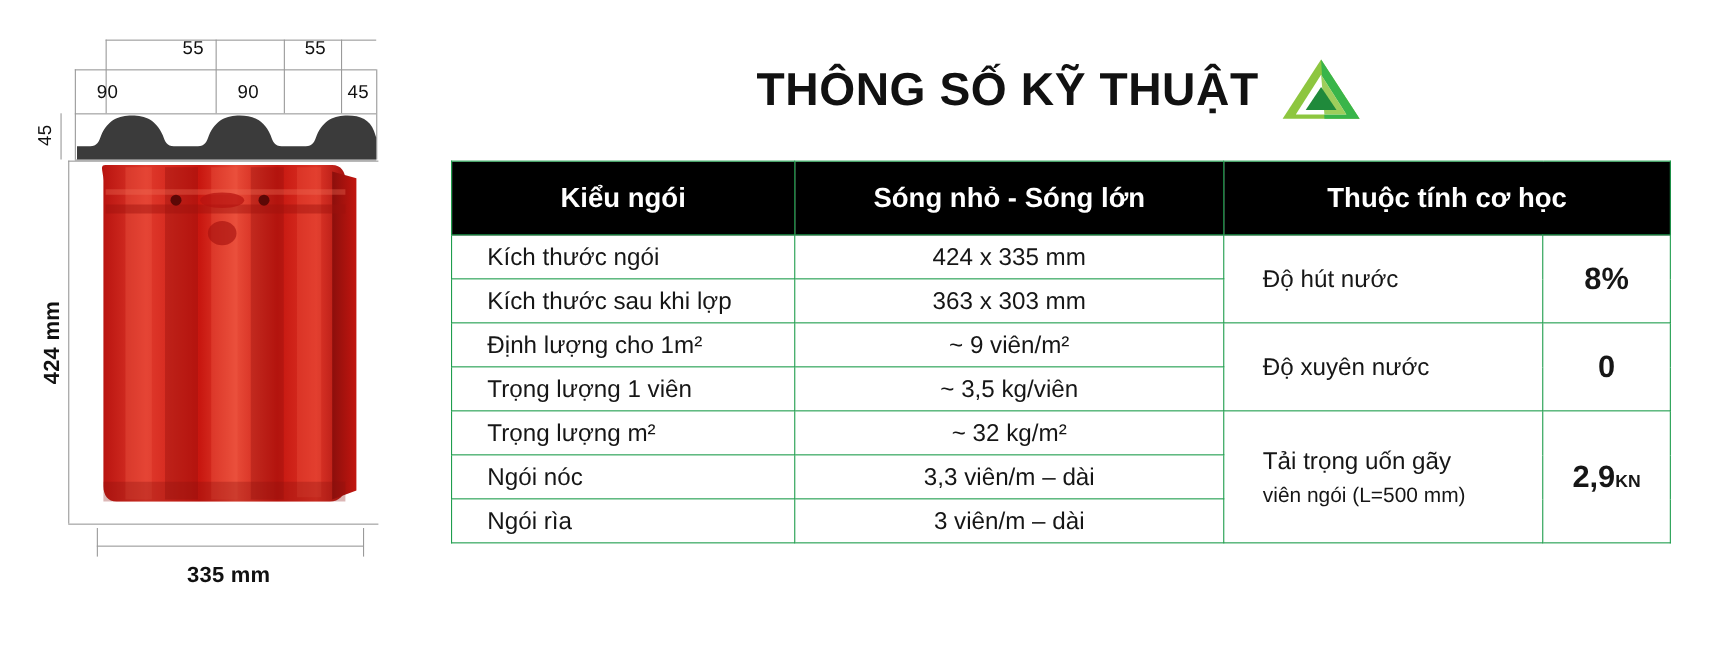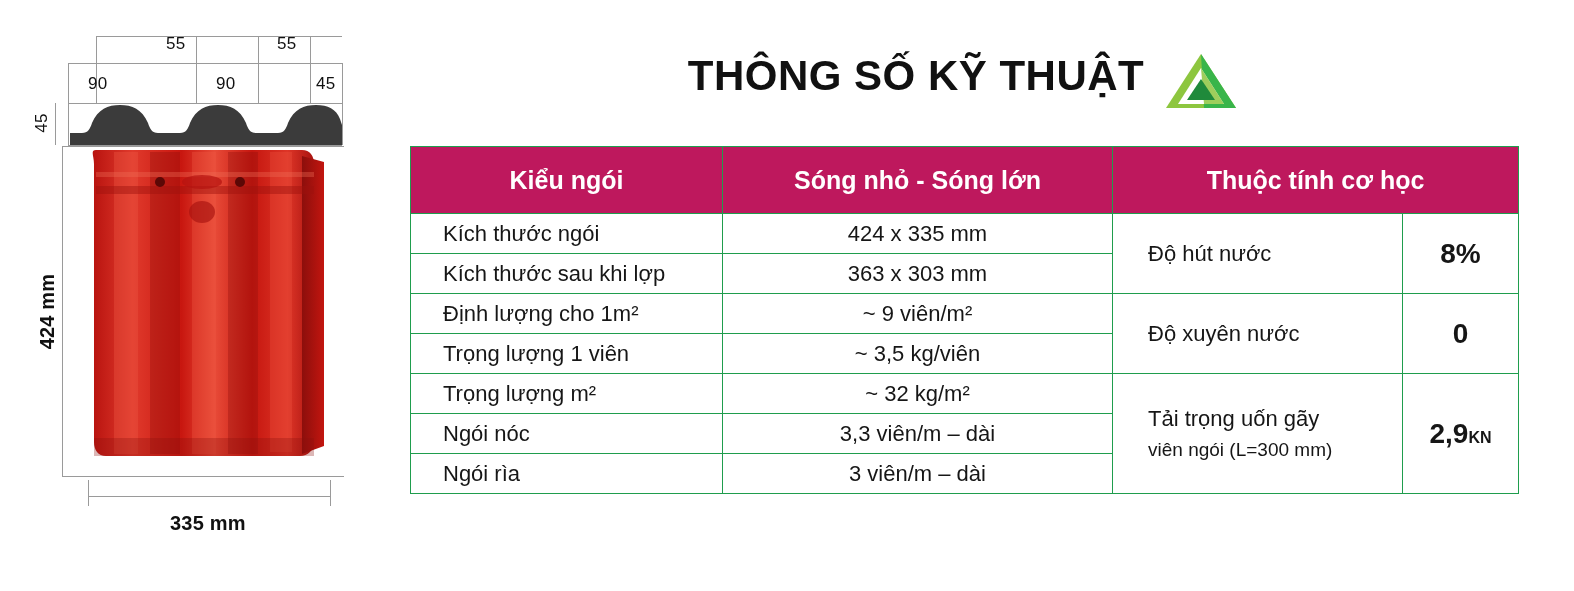--- a/index.html
+++ b/index.html
@@ -66,21 +66,21 @@
     width: 1160px;
     height: 591px;
   }
 
   #title-row {
     position: absolute;
     left: 0;
     top: 52px;
     width: 1110px;
     display: flex;
-    align-items: flex-start;
+    align-items: center;
     justify-content: center;
     gap: 20px;
   }
   #title-text {
     font-size: 42px;
     font-weight: 700;
     letter-spacing: .5px;
     color: #111;
     white-space: nowrap;
   }
@@ -98,21 +98,21 @@
     width: 1108px;
     border-collapse: collapse;
     table-layout: fixed;
   }
   th, td {
     border: 1px solid #1f9d4d;
     padding: 0;
     vertical-align: middle;
   }
   thead th {
-    background: #be185d;
+    background: #000000;
     color: #ffffff;
     font-size: 25px;
     font-weight: 700;
     height: 66px;
     text-align: center;
   }
   td {
     font-size: 22px;
     font-weight: 400;
     color: #161616;
@@ -274,21 +274,21 @@
       <tr>
         <td class="label">Trọng lượng 1 viên</td>
         <td class="value">~ 3,5 kg/viên</td>
       </tr>
 
       <tr>
         <td class="label">Trọng lượng m²</td>
         <td class="value">~ 32 kg/m²</td>
         <td class="mech-label" rowspan="3">
           <span>Tải trọng uốn gãy</span><br>
-          <span class="paren-small">viên ngói (L=300 mm)</span>
+          <span class="paren-small">viên ngói (L=500 mm)</span>
         </td>
         <td class="mech-value" rowspan="3">
           <span>2,9</span><span class="small-unit">KN</span>
         </td>
       </tr>
 
       <tr>
         <td class="label">Ngói nóc</td>
         <td class="value">3,3 viên/m – dài</td>
       </tr>

